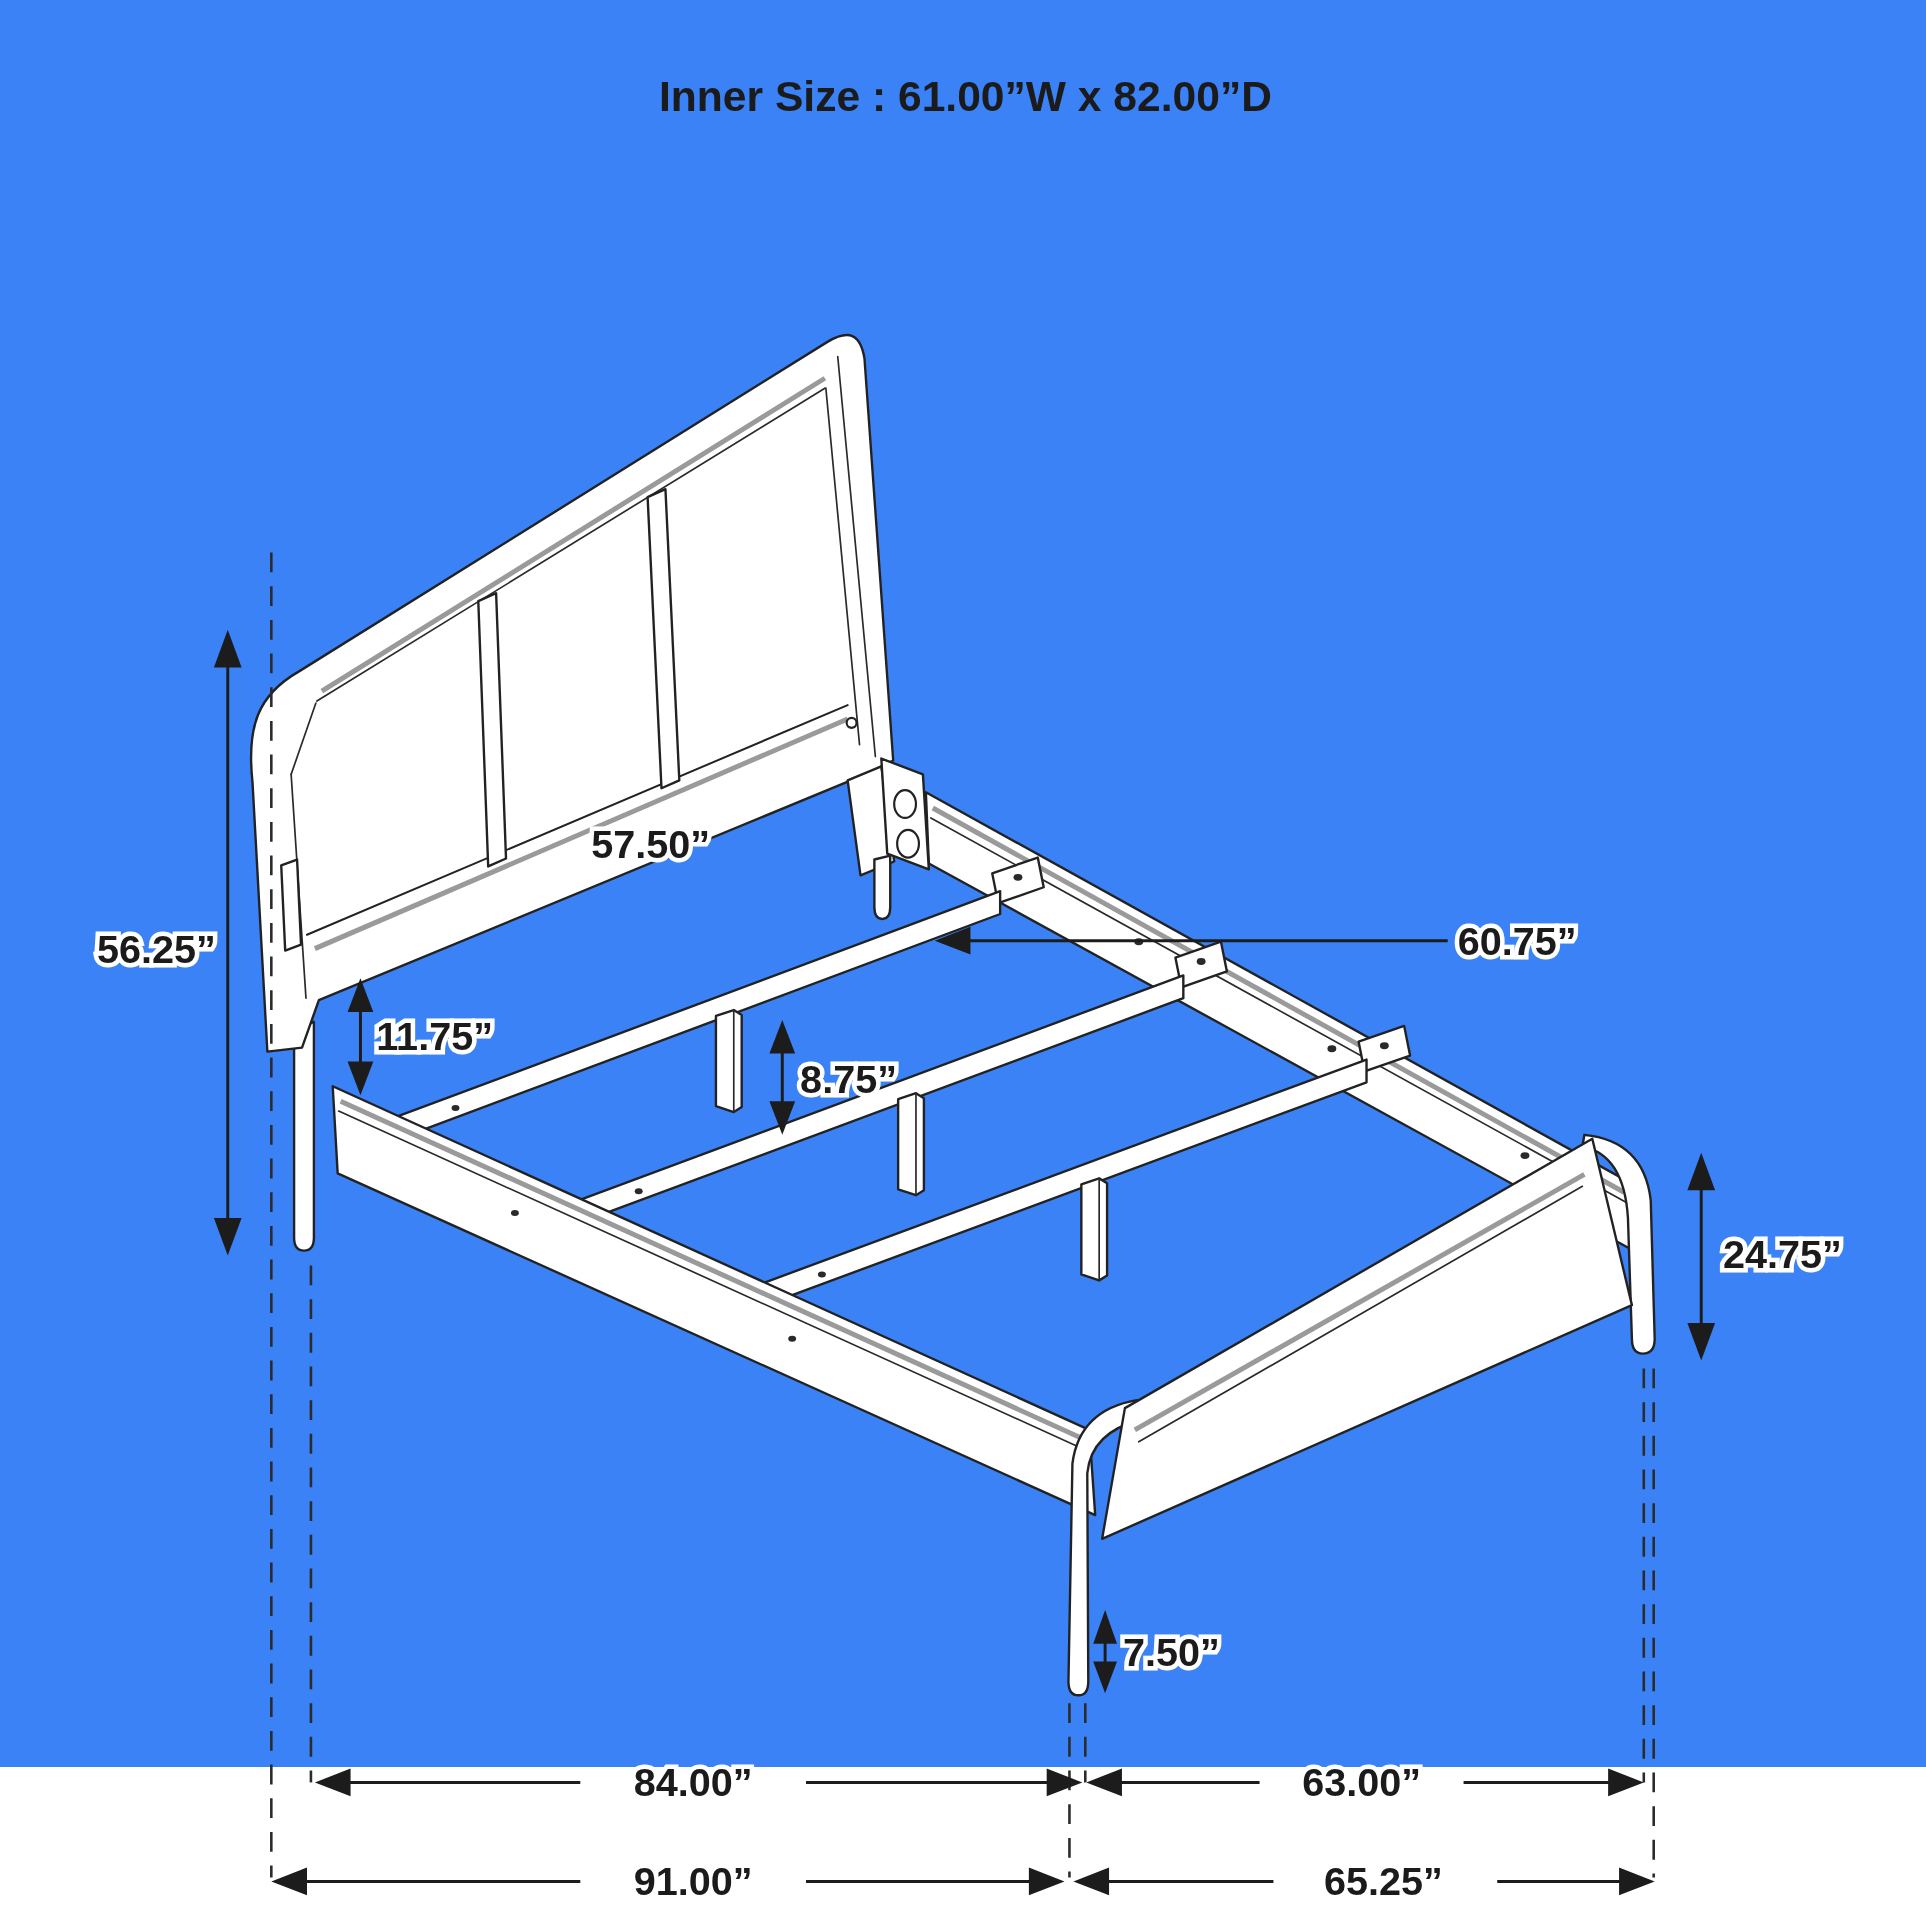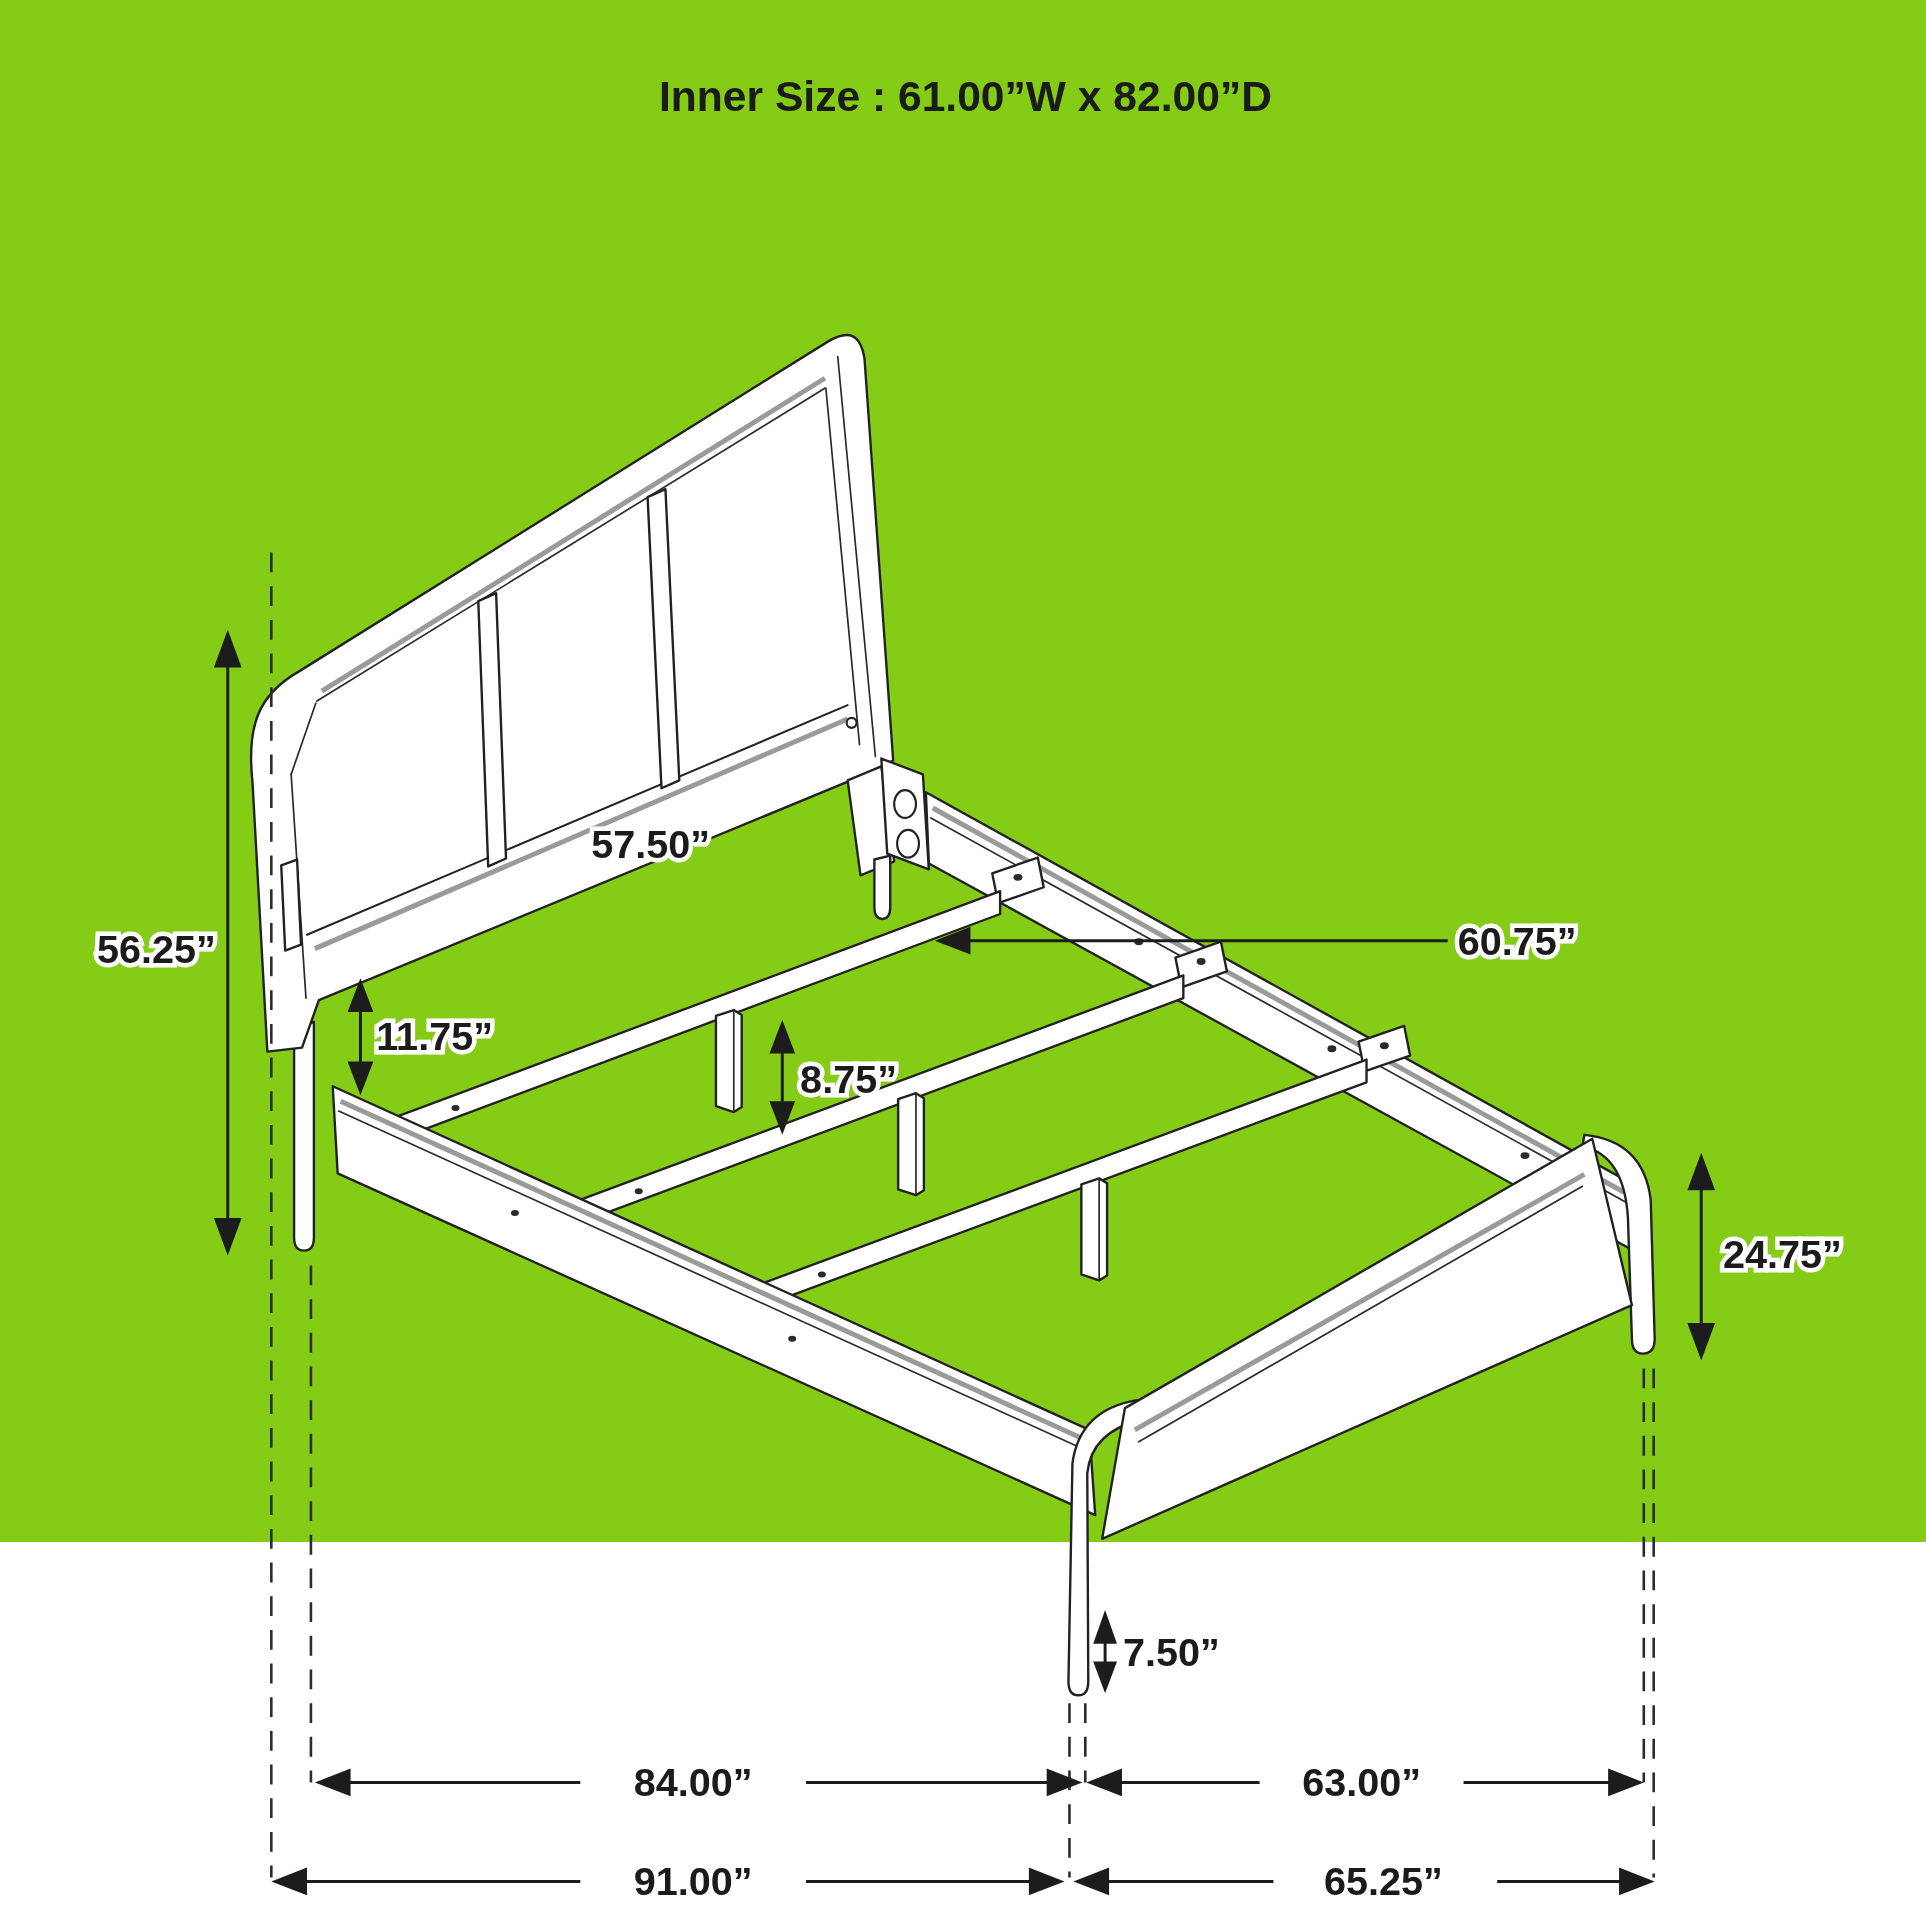--- a/index.html
+++ b/index.html
@@ -5,23 +5,23 @@
   html, body {
     margin: 0;
     padding: 0;
     background: #ffffff;
     width: 1927px;
     height: 1927px;
     font-family: "Liberation Sans", sans-serif;
   }
   .diagram-wrap {
     width: 1927px;
-    height: 1542px;
+    height: 1767px;
     position: relative;
-    background: #84cc16;
+    background: #3b82f6;
   }
   svg { display: block; }
   .struct {
     fill: #ffffff;
     stroke: #222222;
     stroke-width: 2.4;
     stroke-linejoin: round;
   }
   .struct-line {
     fill: none;

